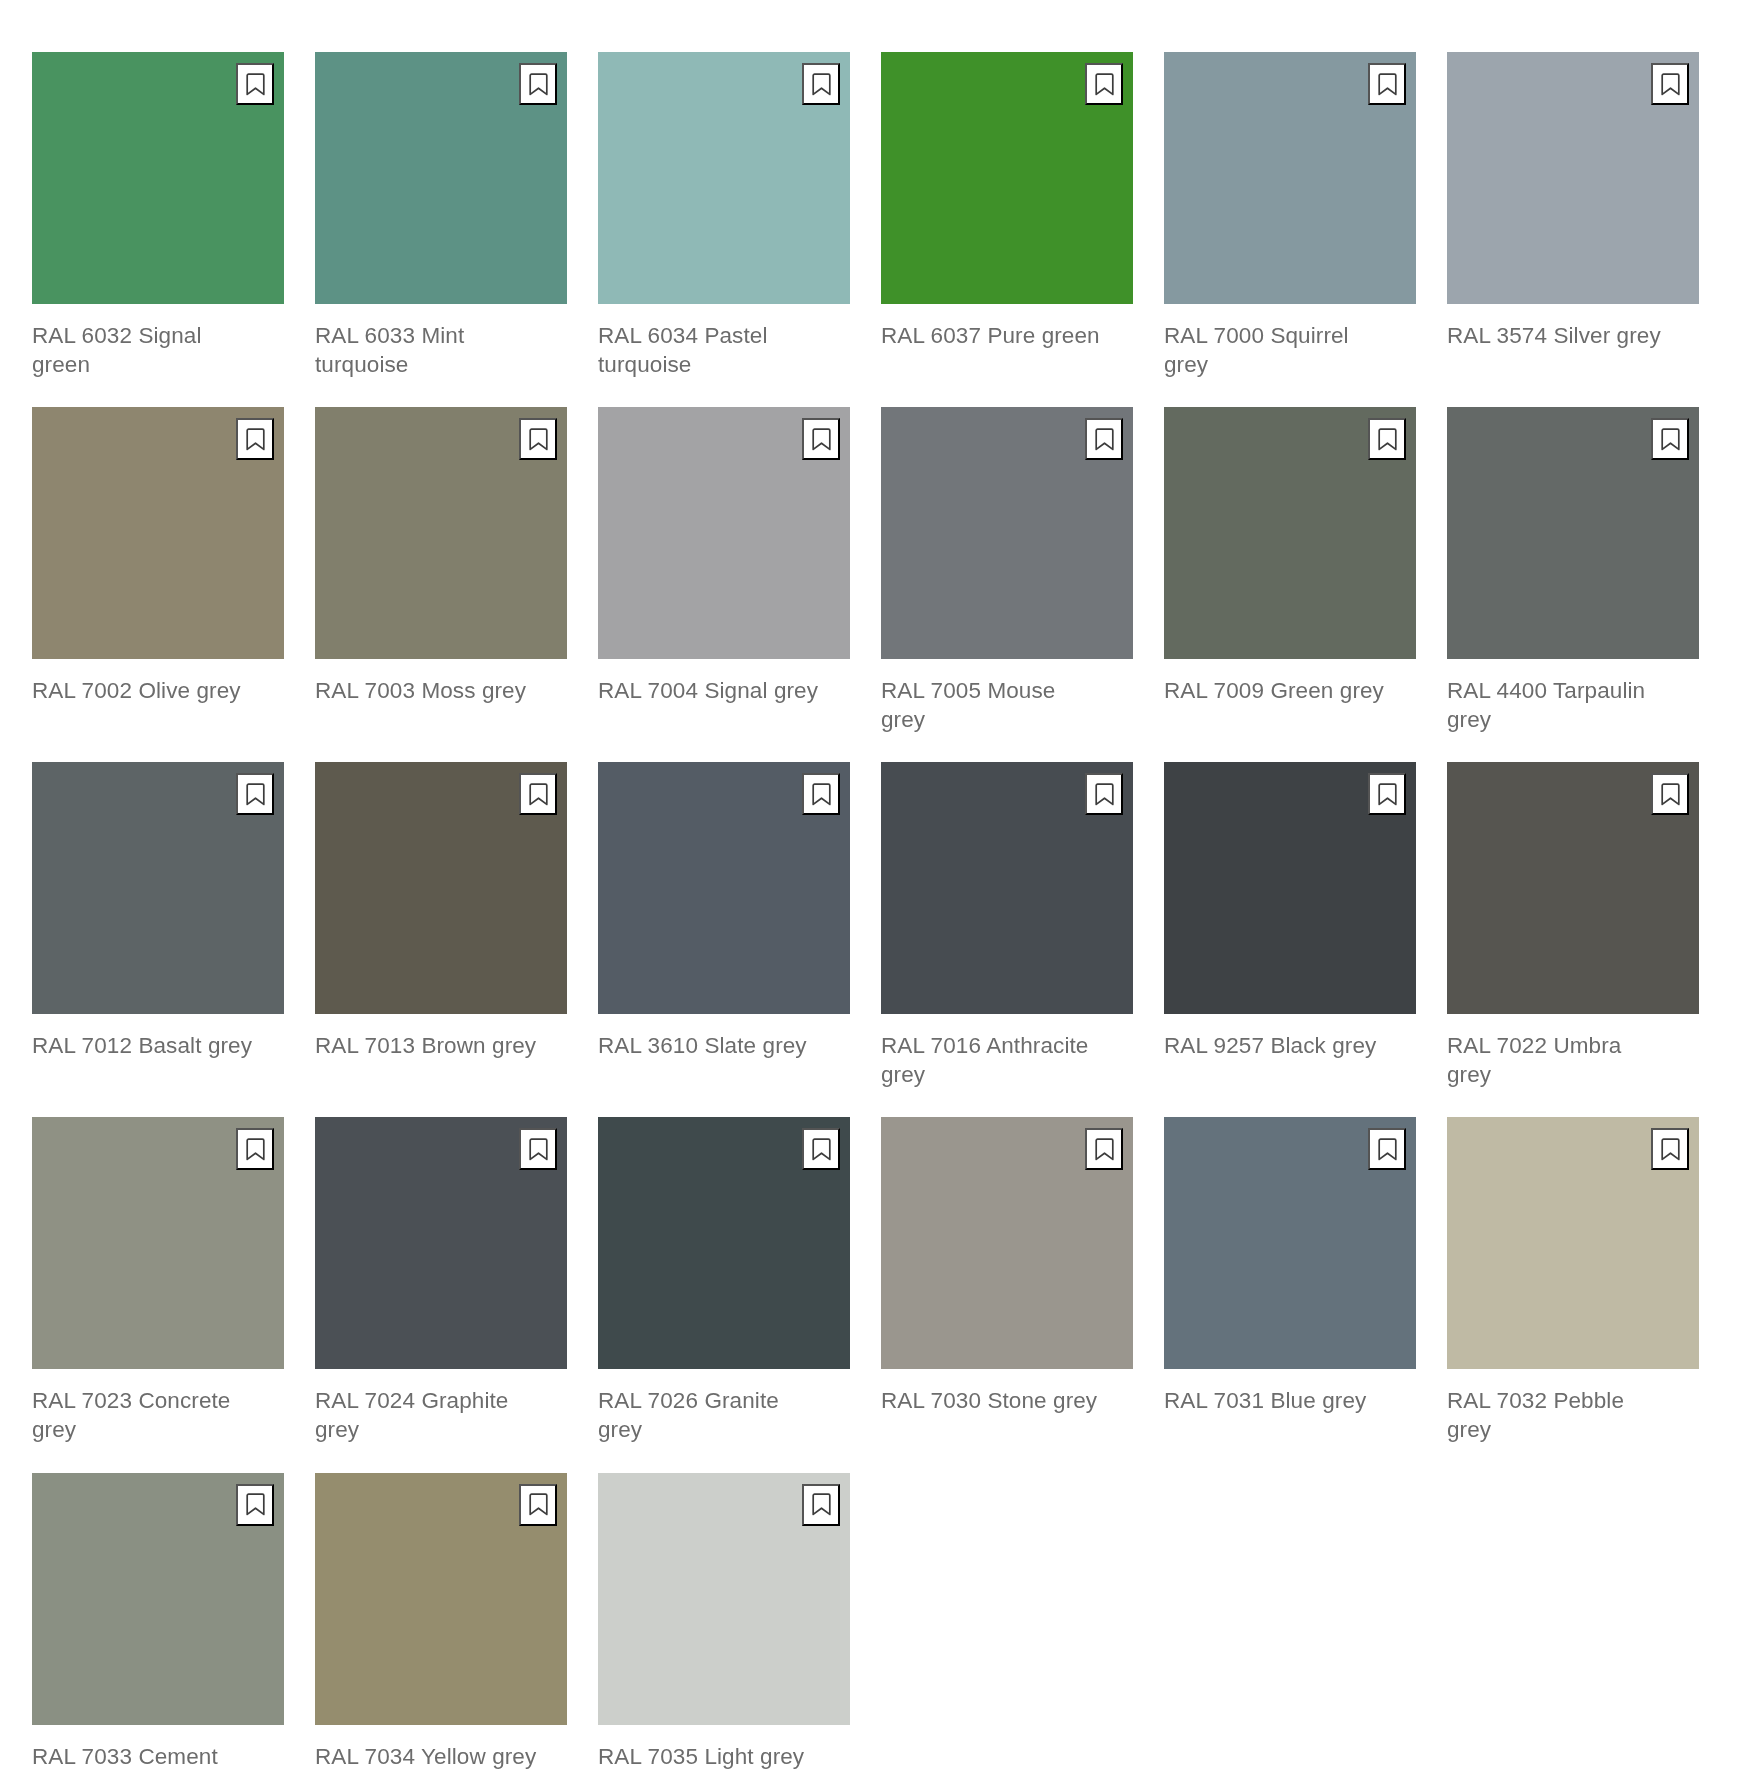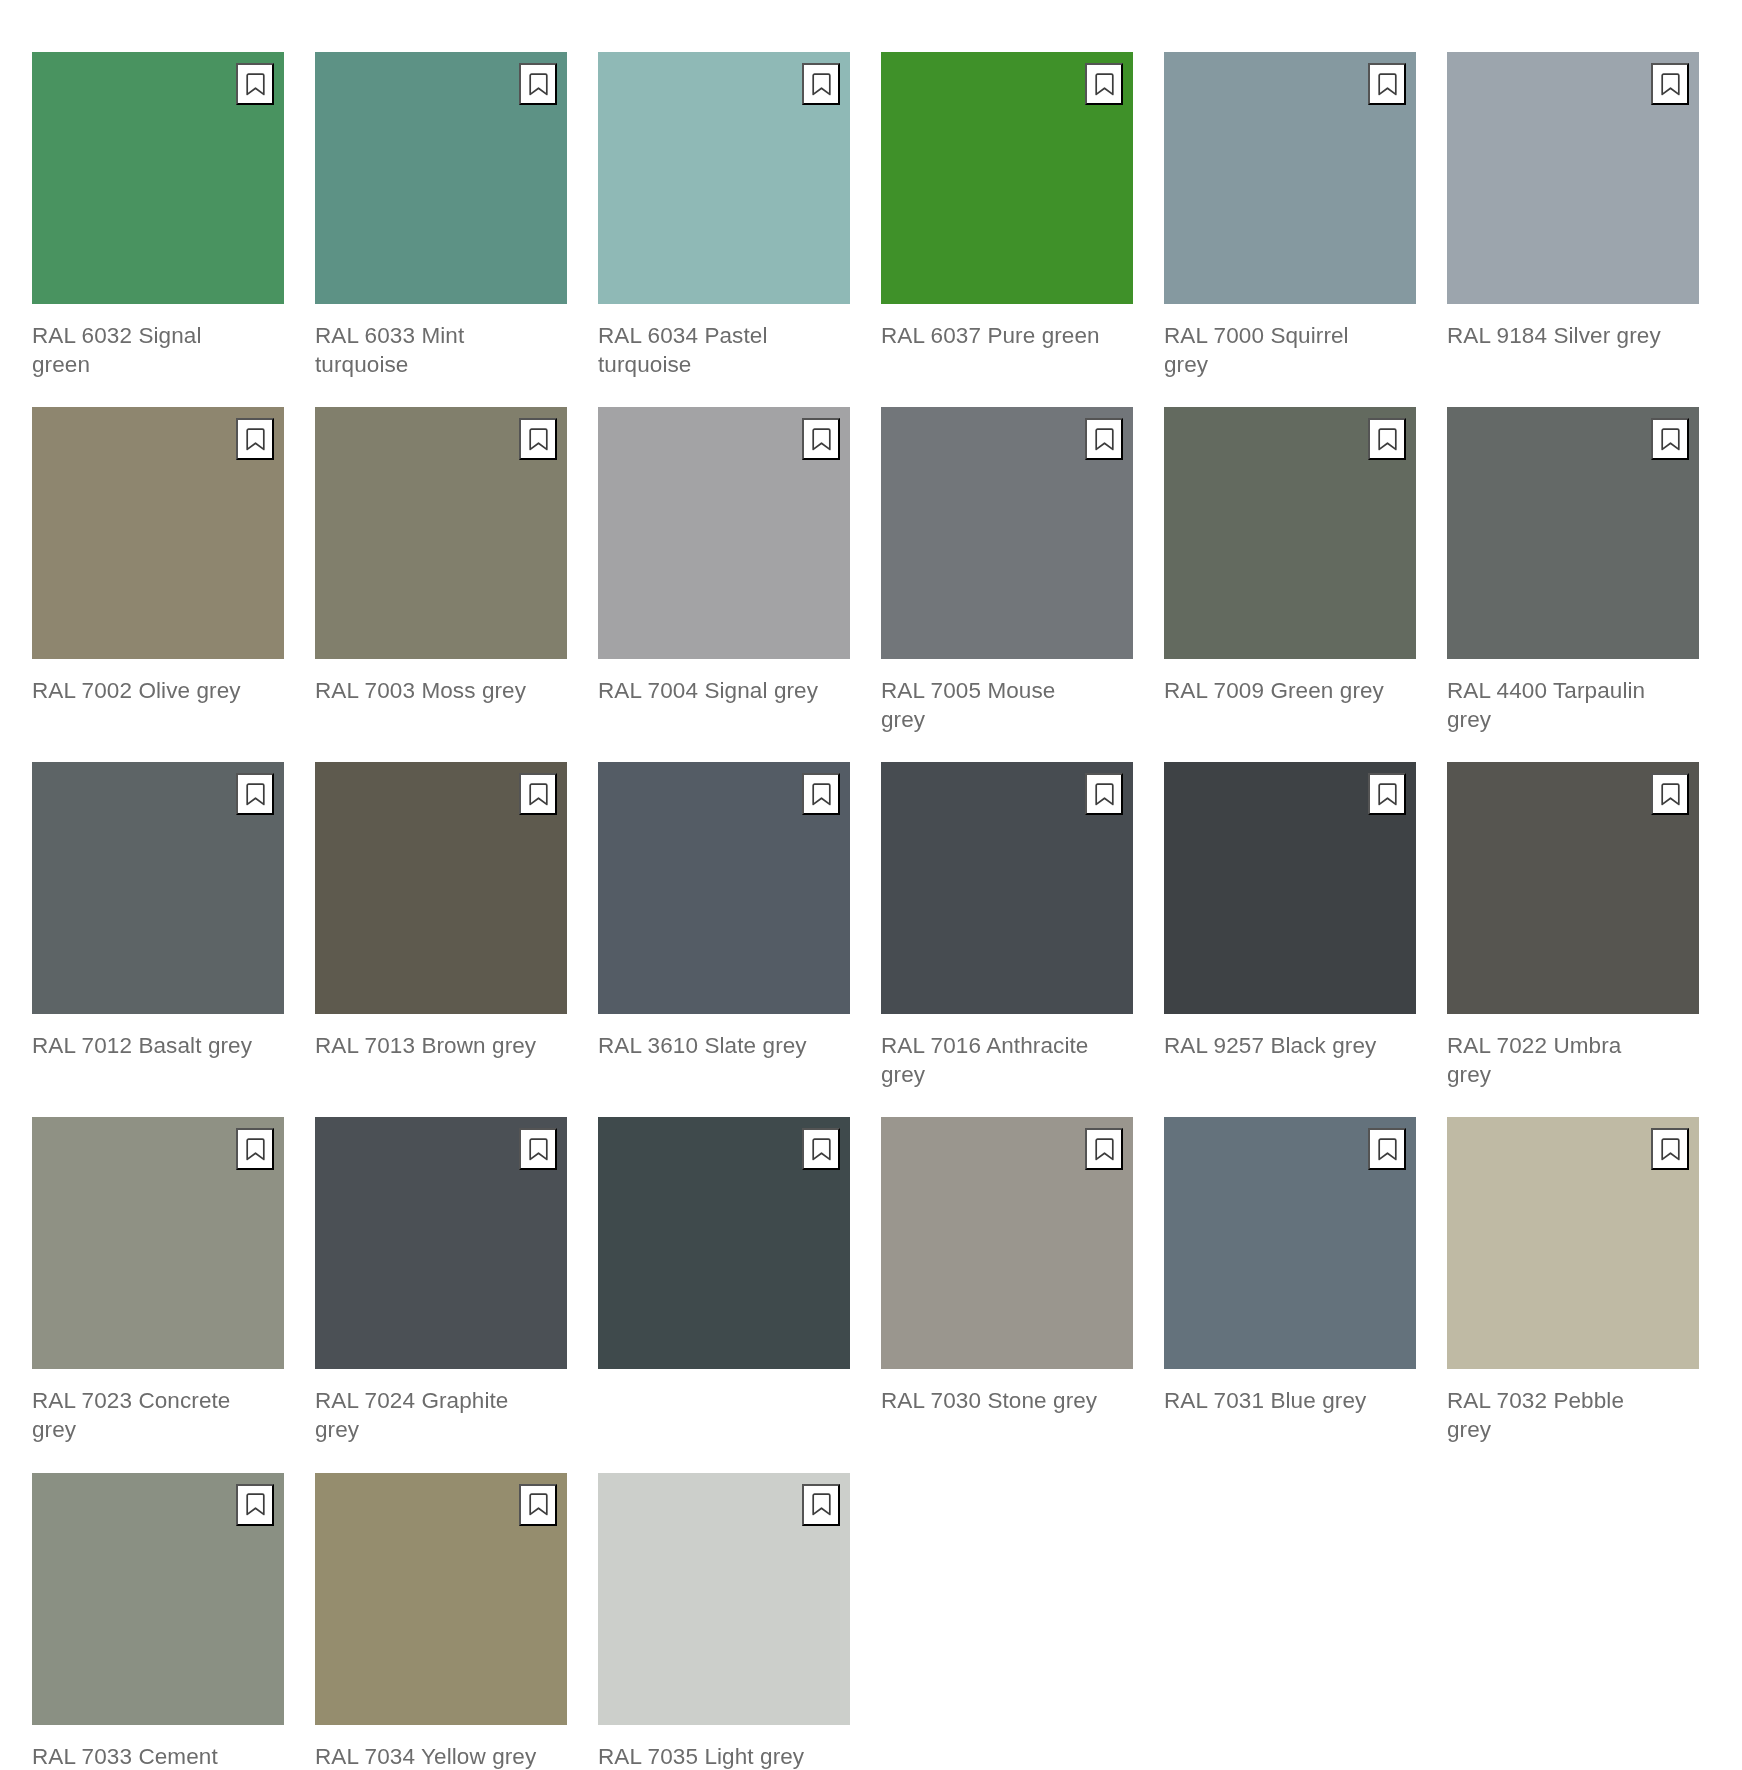--- a/index.html
+++ b/index.html
@@ -114,21 +114,21 @@
       <div class="swatch-label">RAL 7000 Squirrel grey</div>
     </div>
     <div class="swatch-card">
       <div class="swatch-chip" style="background-color: rgb(156, 165, 173);">
         <button class="bookmark-button" type="button">
           <svg width="19" height="23" viewBox="0 0 19 23">
             <path d="M2.6 1.2 h13.8 a1.4 1.4 0 0 1 1.4 1.4 v18.8 l-8.3 -6.2 l-8.3 6.2 v-18.8 a1.4 1.4 0 0 1 1.4 -1.4 z" fill="none" stroke="#3c3c3c" stroke-width="1.7" stroke-linejoin="round"></path>
           </svg>
         </button>
       </div>
-      <div class="swatch-label">RAL 9184 Silver grey</div>
+      <div class="swatch-label">RAL 3574 Silver grey</div>
     </div>
     <div class="swatch-card">
       <div class="swatch-chip" style="background-color: rgb(142, 134, 111);">
         <button class="bookmark-button" type="button">
           <svg width="19" height="23" viewBox="0 0 19 23">
             <path d="M2.6 1.2 h13.8 a1.4 1.4 0 0 1 1.4 1.4 v18.8 l-8.3 -6.2 l-8.3 6.2 v-18.8 a1.4 1.4 0 0 1 1.4 -1.4 z" fill="none" stroke="#3c3c3c" stroke-width="1.7" stroke-linejoin="round"></path>
           </svg>
         </button>
       </div>
       <div class="swatch-label">RAL 7002 Olive grey</div>
@@ -264,20 +264,21 @@
       <div class="swatch-label">RAL 7024 Graphite grey</div>
     </div>
     <div class="swatch-card">
       <div class="swatch-chip" style="background-color: rgb(63, 74, 76);">
         <button class="bookmark-button" type="button">
           <svg width="19" height="23" viewBox="0 0 19 23">
             <path d="M2.6 1.2 h13.8 a1.4 1.4 0 0 1 1.4 1.4 v18.8 l-8.3 -6.2 l-8.3 6.2 v-18.8 a1.4 1.4 0 0 1 1.4 -1.4 z" fill="none" stroke="#3c3c3c" stroke-width="1.7" stroke-linejoin="round"></path>
           </svg>
         </button>
       </div>
+      <div class="swatch-label">RAL 7026 Granite grey</div>
     </div>
     <div class="swatch-card">
       <div class="swatch-chip" style="background-color: rgb(154, 150, 142);">
         <button class="bookmark-button" type="button">
           <svg width="19" height="23" viewBox="0 0 19 23">
             <path d="M2.6 1.2 h13.8 a1.4 1.4 0 0 1 1.4 1.4 v18.8 l-8.3 -6.2 l-8.3 6.2 v-18.8 a1.4 1.4 0 0 1 1.4 -1.4 z" fill="none" stroke="#3c3c3c" stroke-width="1.7" stroke-linejoin="round"></path>
           </svg>
         </button>
       </div>
       <div class="swatch-label">RAL 7030 Stone grey</div>

